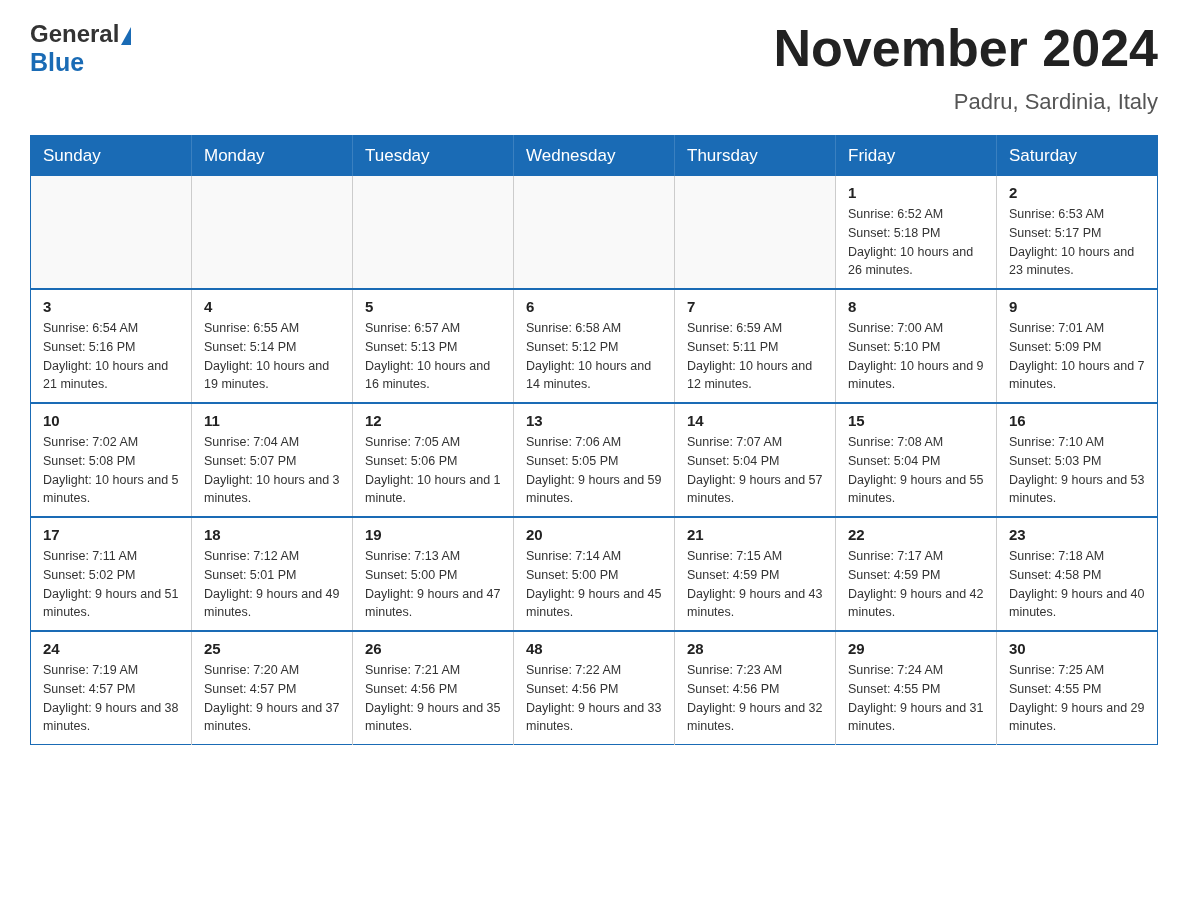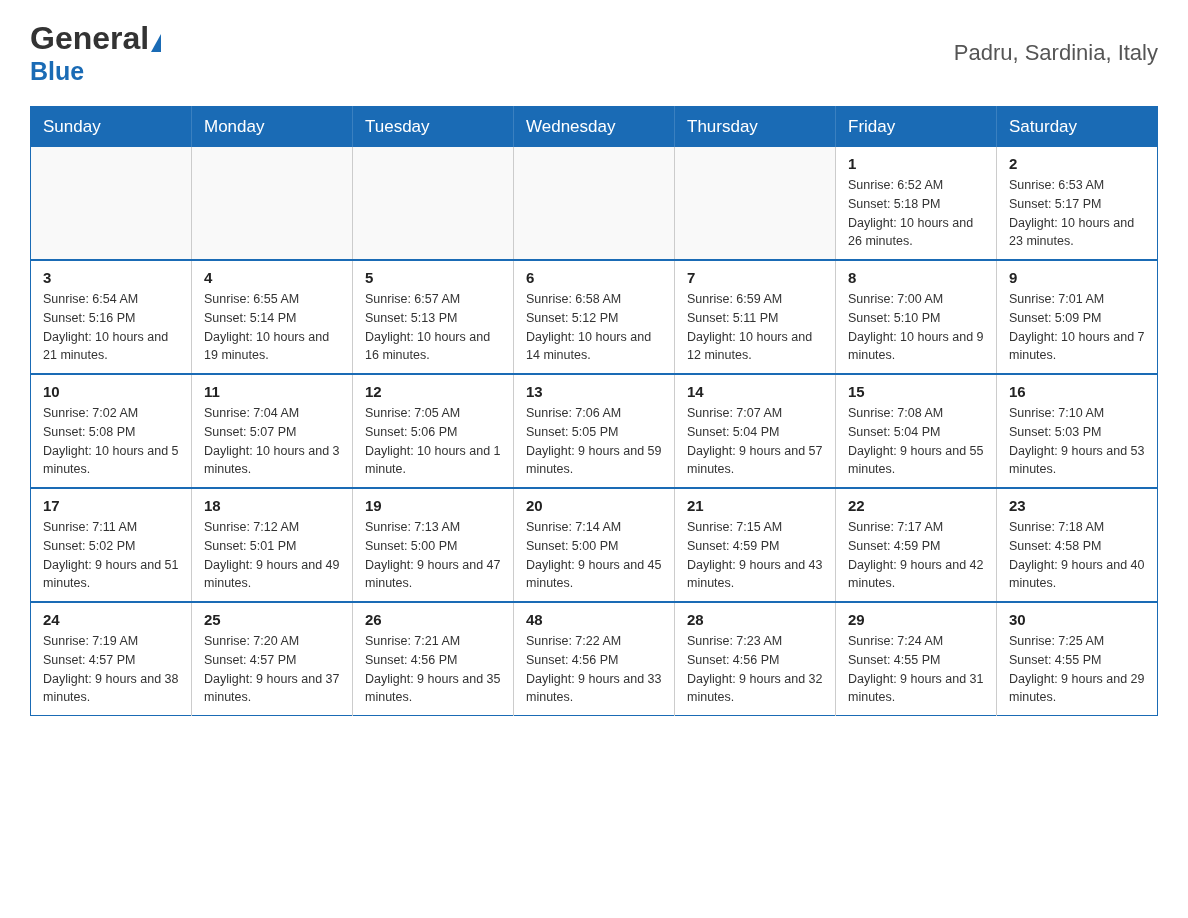--- a/index.html
+++ b/index.html
@@ -38,21 +38,21 @@
     }
     .month-title {
       font-size: 52px;
       font-weight: bold;
       color: #222;
       line-height: 1.1;
     }
     .location {
       font-size: 22px;
       color: #555;
-      margin-top: 20px;
+      margin-top: 12px;
     }
     .calendar-table {
       width: 100%;
       border-collapse: collapse;
       border: 1px solid #1a6bb5;
       margin-top: 8px;
     }
     .calendar-table th {
       background-color: #1a6bb5;
       color: #fff;
@@ -95,27 +95,28 @@
     .empty-cell {
       background: #f9f9f9;
     }
   </style>
 </head>
 <body>
 
 <div class="header">
   <div class="logo">
     <div>
-      <span style="font-size:32px;font-weight:bold;color:#333;">General</span><span class="logo-triangle"></span>
+      <span style="font-size:24px;font-weight:bold;color:#333;">General</span><span class="logo-triangle"></span>
     </div>
     <div>
       <span style="font-size:25px;font-weight:bold;color:#1a6bb5;">Blue</span>
     </div>
   </div>
   <div class="title-section">
+    <div class="month-title">November 2024</div>
     <div class="location">Padru, Sardinia, Italy</div>
   </div>
 </div>
 
 <table class="calendar-table">
   <thead>
     <tr>
     <th>Sunday</th>
         <th>Monday</th>
         <th>Tuesday</th>

